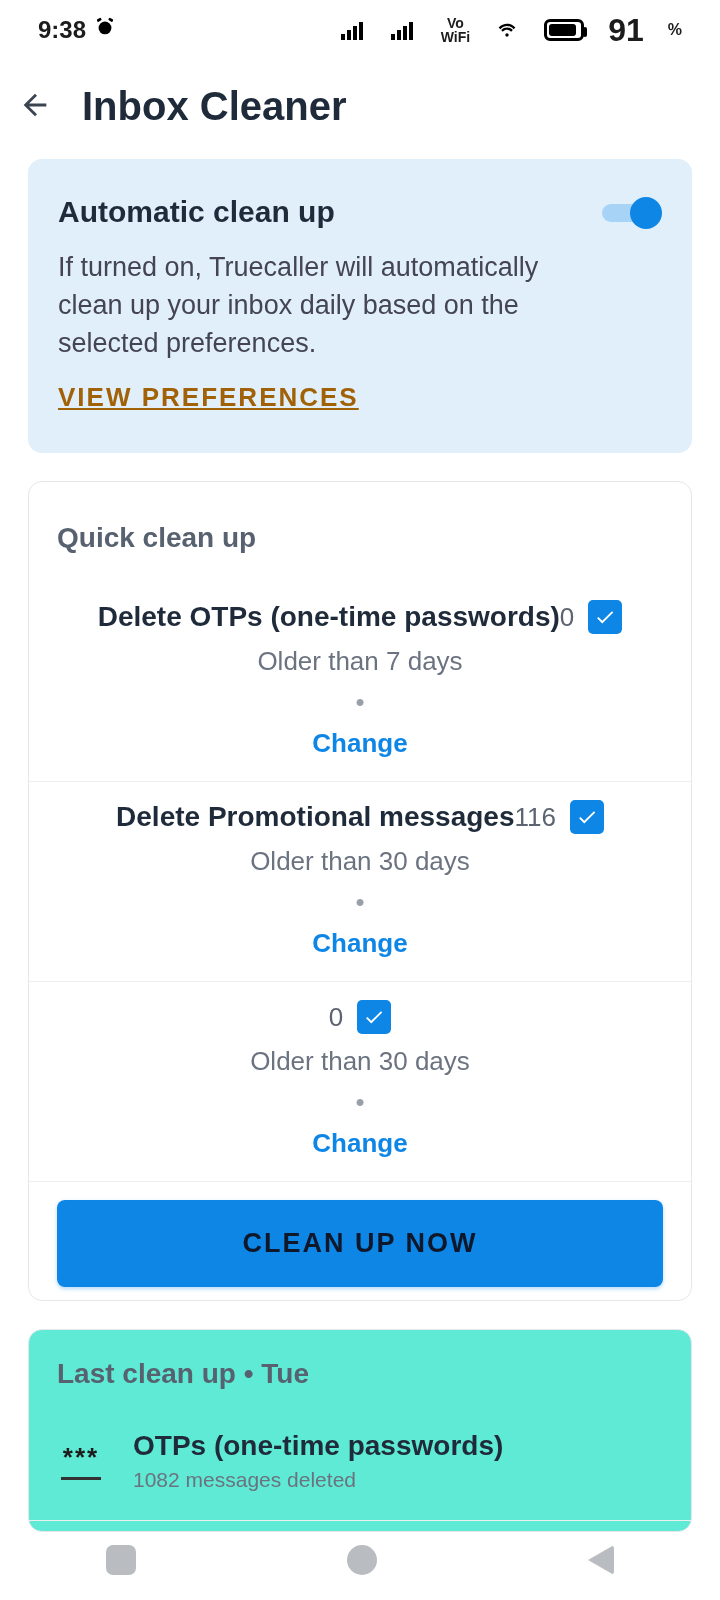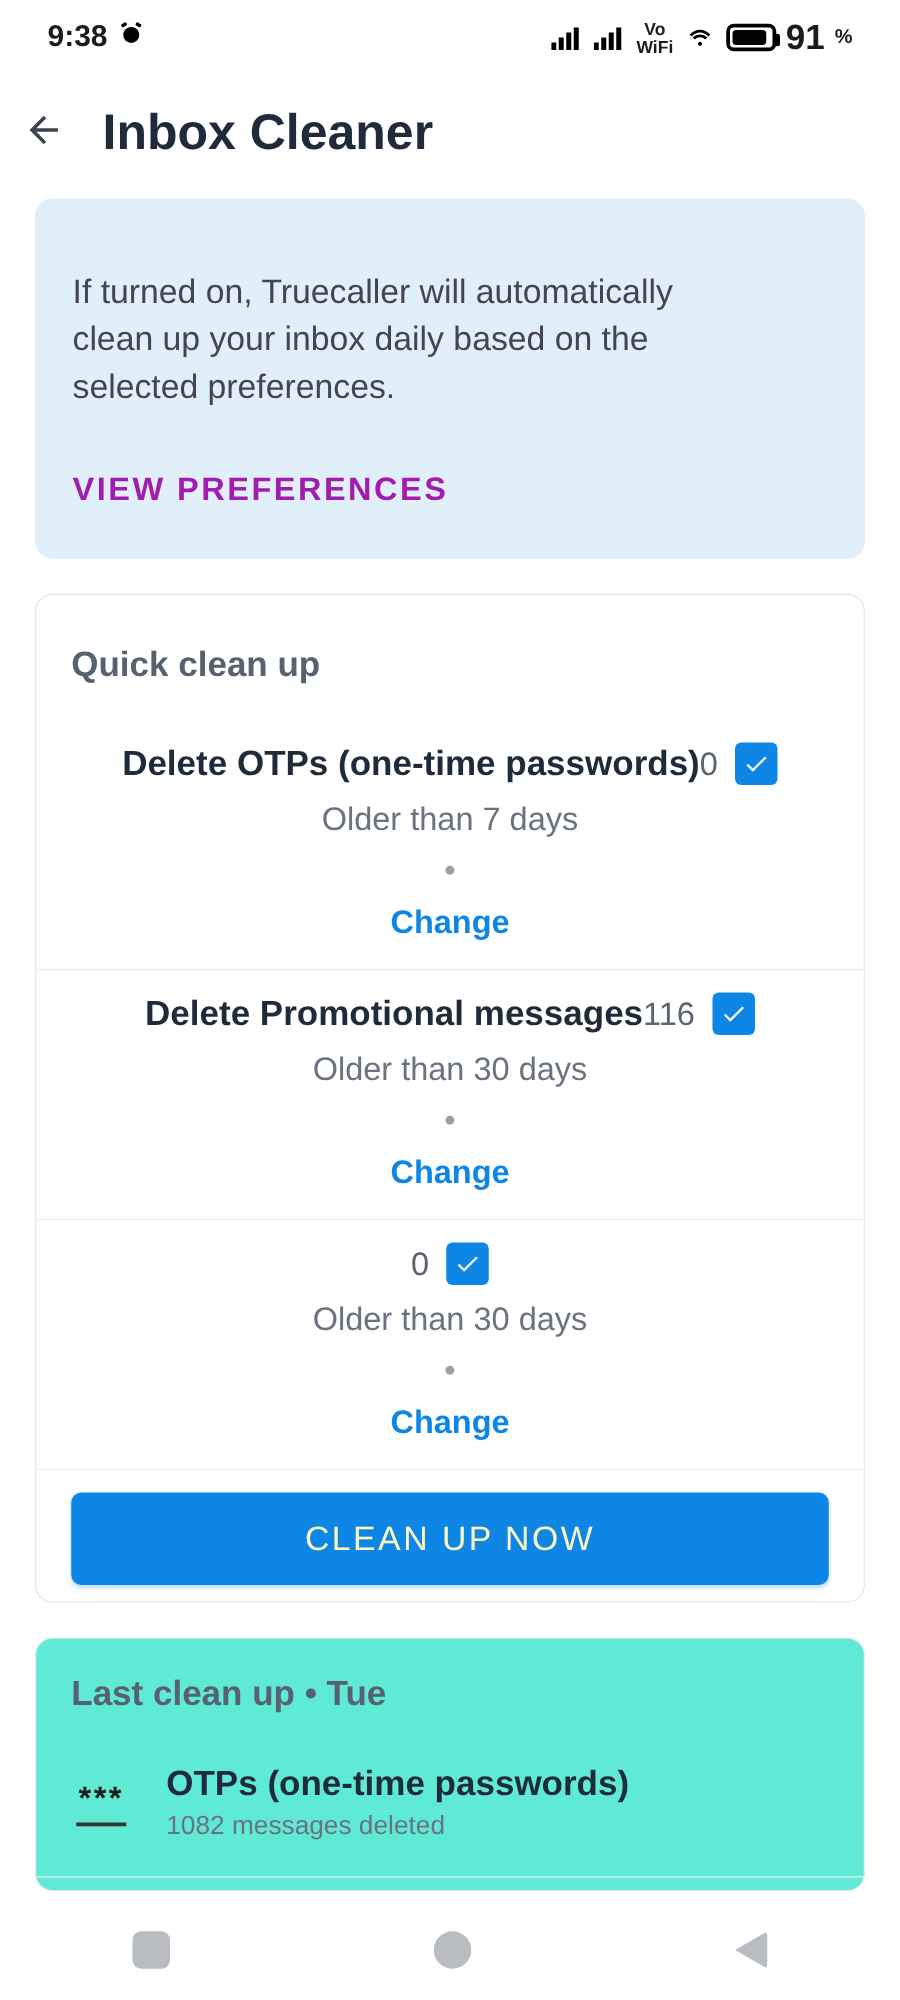--- a/index.html
+++ b/index.html
@@ -1,54 +1,54 @@
 <!DOCTYPE html>
 <html><head>
 <meta charset="utf-8">
 <style>
   * { box-sizing: border-box; margin: 0; padding: 0; }
   html, body { width: 720px; height: 1600px; font-family: -apple-system, Helvetica, Arial, sans-serif; background: #ffffff; color: #1c1c1c; }
   .status-bar { height: 60px; display: flex; justify-content: space-between; align-items: center; padding: 0 38px; font-size: 24px; font-weight: 600; }
   .status-left { display: flex; align-items: center; gap: 8px; }
-  .status-right { display: flex; align-items: center; gap: 8px; }
+  .status-right { display: flex; align-items: center; gap: 24px; }
   .status-right svg { display: block; }
   .battery-box { display:inline-block; border:3px solid #000; border-radius:6px; width:40px; height:22px; position:relative; }
   .battery-box::after { content:""; position:absolute; right:-6px; top:5px; width:4px; height:10px; background:#000; border-radius:2px; }
   .battery-fill { position:absolute; left:2px; top:2px; bottom:2px; width:80%; background:#000; border-radius:3px; }
 
   .app-header { display:flex; align-items:center; gap:30px; padding: 24px 18px 30px; }
   .app-title { font-size:40px; font-weight:700; color:#1f2b3a; }
 
   .card { margin: 0 28px 28px; border-radius:14px; }
   .card-blue { background:#e1effb; padding: 36px 30px 40px; }
   .card-white { background:#fff; border:1px solid #e5e7eb; padding: 30px 0 13px; }
 
   .auto-row { display:flex; justify-content:space-between; align-items:center; }
   .auto-title { font-size:30px; font-weight:700; color:#1f2b3a; }
   .auto-desc { font-size:27px; color:#445; line-height:1.4; margin-top:20px; max-width: 520px; }
-  .link-btn { font-size:26px; font-weight:700; color:#a21caf; letter-spacing:2px; margin-top:48px; display:inline-block; }
+  .link-btn { font-size:26px; font-weight:700; color:#a16207; letter-spacing:2px; margin-top:20px; display:inline-block;text-decoration:underline; }
 
   .toggle { width:60px; height:30px; position:relative; }
   .toggle-track { position:absolute; left:0; top:7px; width:52px; height:18px; background:#a7d3f7; border-radius:10px; }
   .toggle-knob  { position:absolute; right:0; top:0; width:32px; height:32px; background:#0e86e6; border-radius:50%; }
 
   .section-title { font-size:28px; font-weight:600; color:#57616f; padding: 10px 28px 28px; }
 
   .item { padding: 18px 28px 22px; border-bottom:1px solid #eceef0; }
   .item:last-of-type { border-bottom:none; }
   .item-top { display:flex; justify-content:center; align-items:center; }
   .item-title { font-size:28px; font-weight:700; color:#1f2b3a; }
   .item-right { display:flex; align-items:center; gap:14px; }
   .item-count { font-size:26px; color:#5b6470; }
   .checkbox { width:34px; height:34px; background:#0e86e6; border-radius:5px; display:flex; align-items:center; justify-content:center; }
   .item-sub { display:flex; align-items:center; gap:10px; margin-top:12px; font-size:26px; color:#6b7380;flex-direction:column; }
   .dot { color:#9aa0a9; }
   .change { color:#0e86e6; font-weight:600; }
 
-  .primary-btn { margin: 18px 28px 0; background:#0e86e6; color:#fef9c3; height:74px; border-radius:8px; display:flex; align-items:center; justify-content:center; font-size:27px; font-weight:400; letter-spacing:2px; box-shadow: 0 2px 4px rgba(14,134,230,.3); }
+  .primary-btn { margin: 18px 28px 0; background:#0e86e6; color:#0f172a; height:87px; border-radius:8px; display:flex; align-items:center; justify-content:center; font-size:27px; font-weight:700; letter-spacing:2px; box-shadow: 0 2px 4px rgba(14,134,230,.3); }
 
   .last-card { background:#5eead4; border:1px solid #e5e7eb; border-radius:14px; margin: 0 28px; padding: 28px 0 10px; }
   .last-title { font-size:28px; font-weight:600; color:#57616f; padding: 0 28px 28px; }
   .result-row { display:flex; align-items:center; gap:28px; padding: 12px 28px 28px; border-bottom:1px solid #eceef0; }
   .otp-icon { width:48px; text-align:center; }
   .otp-stars { font-size:26px; font-weight:900; letter-spacing:2px; }
   .otp-underline { width:40px; height:3px; background:#333; margin:4px auto 0; }
   .result-title { font-size:28px; font-weight:700; color:#1f2b3a; }
   .result-sub { font-size:21px; color:#6b7380; margin-top:6px; }
 
@@ -93,35 +93,42 @@
     </span>
     <span class="vowifi">Vo<br>WiFi</span>
     <span>
       <svg width="26" height="20" viewBox="0 0 24 24">
           <path d="M12 20c1 0 2-1 2-2s-1-2-2-2-2 1-2 2 1 2 2 2zm-5-6c3-3 7-3 10 0l2-2c-4-4-10-4-14 0zM2 9c6-6 14-6 20 0l-2 2c-5-5-11-5-16 0z" fill="#000"></path>
         </svg>
     </span>
     <span class="battery-box">
         <span class="battery-fill"></span>
       </span>
-    <span style="font-size:28px;">91</span>
+    <span style="font-size:32px;">91</span>
       <span style="font-size:16px;">%</span>
   </div>
 </div>
 
 <div class="app-header">
   <span>
     <svg width="34" height="34" viewBox="0 0 24 24">
         <path d="M20 11H7.8l5.6-5.6L12 4l-8 8 8 8 1.4-1.4L7.8 13H20z" fill="#3a4350"></path>
       </svg>
   </span>
   <div class="app-title">Inbox Cleaner</div>
 </div>
 
 <div class="card card-blue">
+  <div class="auto-row">
+    <div class="auto-title">Automatic clean up</div>
+    <div class="toggle">
+      <div class="toggle-track"></div>
+      <div class="toggle-knob"></div>
+    </div>
+  </div>
   <div class="auto-desc">If turned on, Truecaller will automatically clean up your inbox daily based on the selected preferences.</div>
   <div class="link-btn">VIEW PREFERENCES</div>
 </div>
 
 <div class="card card-white">
   <div class="section-title">Quick clean up</div>
 
   <div class="item">
     <div class="item-top">
       <div class="item-title">Delete OTPs (one-time passwords)</div>

